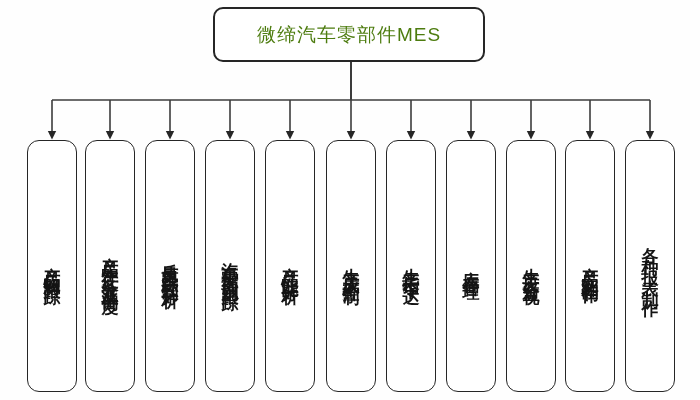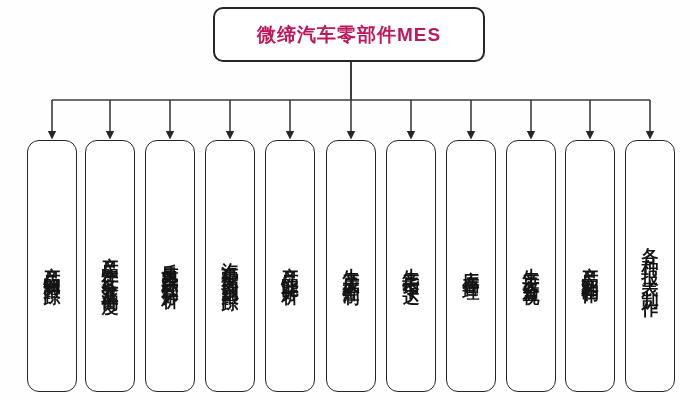--- a/index.html
+++ b/index.html
@@ -21,22 +21,22 @@
     border-radius: 10px;
     background: #ffffff;
     display: flex;
     align-items: center;
     justify-content: center;
     box-sizing: border-box;
     z-index: 2;
   }
   .root-label {
     font-size: 19px;
-    font-weight: 700;
-    color: #be185d;
+    font-weight: 400;
+    color: #4d7c0f;
     letter-spacing: 1px;
     white-space: nowrap;
   }
   .connectors {
     position: absolute;
     left: 0;
     top: 0;
     z-index: 1;
   }
   .child-box {

